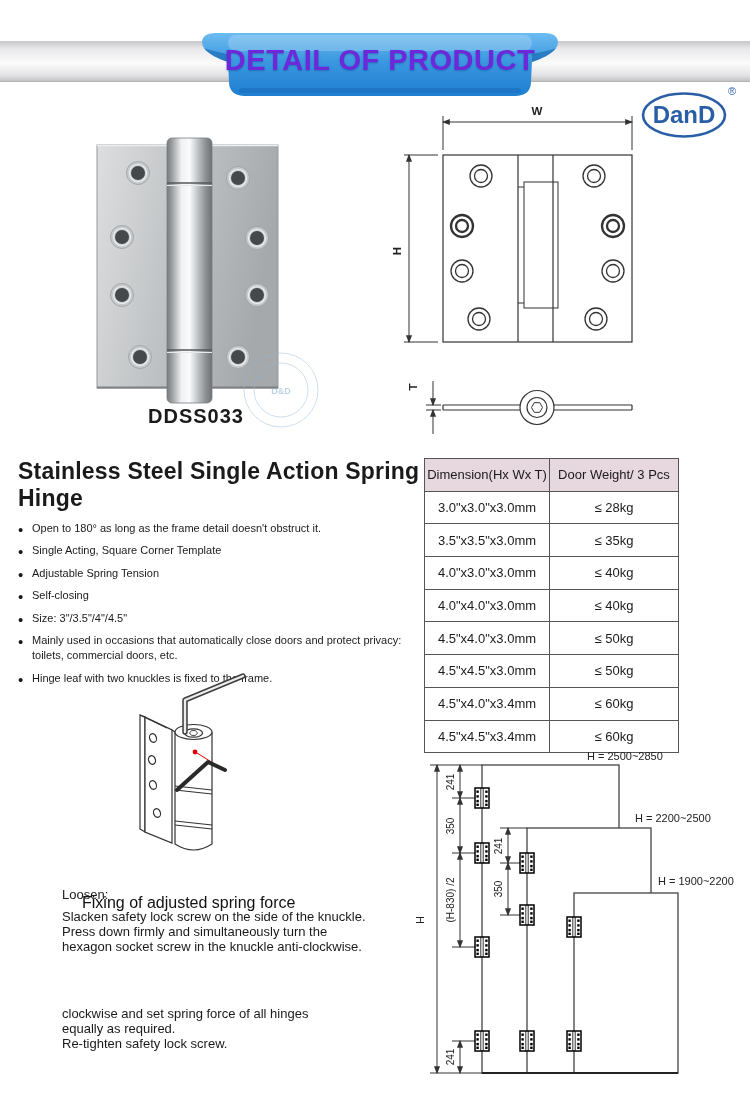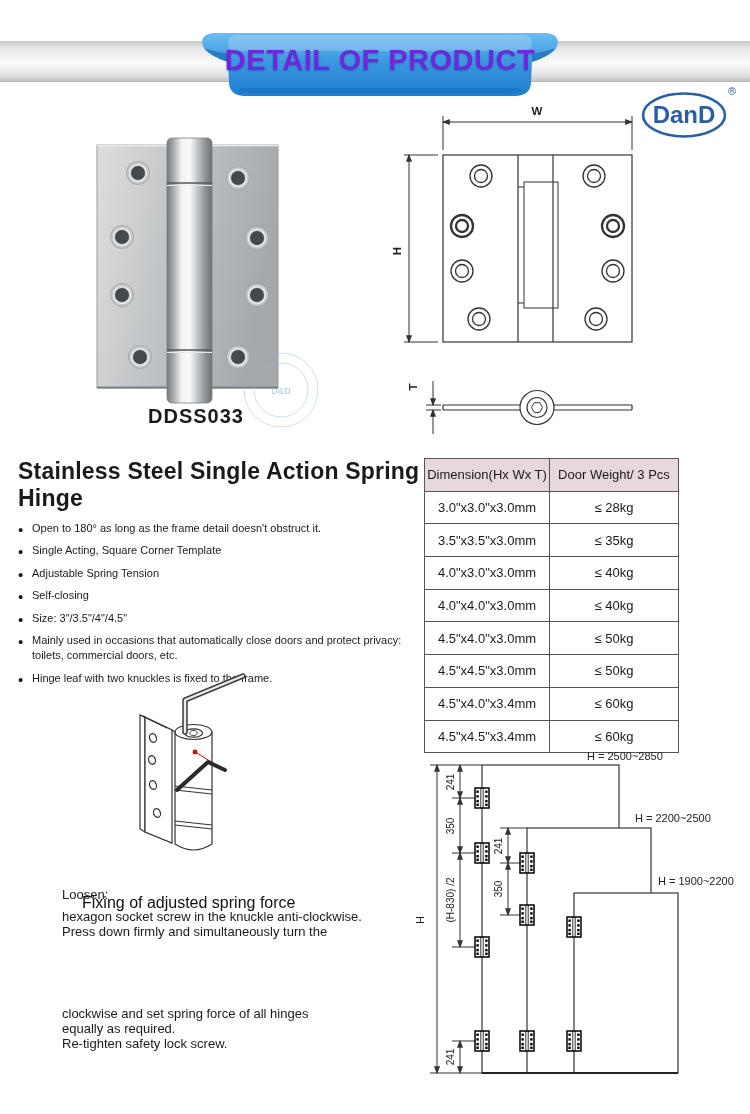--- a/index.html
+++ b/index.html
@@ -316,22 +316,23 @@
   </g>
 
   <circle cx="97" cy="84" r="2.4" fill="#e00000"></circle>
   <line x1="99" y1="85" x2="123" y2="100" stroke="#e00000" stroke-width="1"></line>
   <path d="M79,122 L110,94 L127,102" fill="none" stroke="#2a2a2a" stroke-width="4" stroke-linecap="round" stroke-linejoin="round"></path>
 </svg>
 <div class="abs fix-caption">Fixing of adjusted spring force</div>
 
 <div class="abs instr" style="top:887px">
   <div class="instr-title">Loosen:</div>
+  <div class="instr-line">Slacken safety lock screw on the side of the knuckle.</div>
+  <div class="instr-line">Press down firmly and simultaneously turn the</div>
   <div class="instr-line">hexagon socket screw in the knuckle anti-clockwise.</div>
-  <div class="instr-line">Press down firmly and simultaneously turn the</div>
 </div>
 <div class="abs instr" style="top:1006px">
   <div class="instr-line">clockwise and set spring force of all hinges</div>
   <div class="instr-line">equally as required.</div>
   <div class="instr-line">Re-tighten safety lock screw.</div>
 </div>
 
 <svg class="abs" style="left:400px;top:742px" width="348" height="352" viewBox="0 0 348 352">
   <defs>
     <marker id="idE" viewBox="0 0 10 10" refX="8.5" refY="5" markerWidth="8" markerHeight="8" orient="auto">

